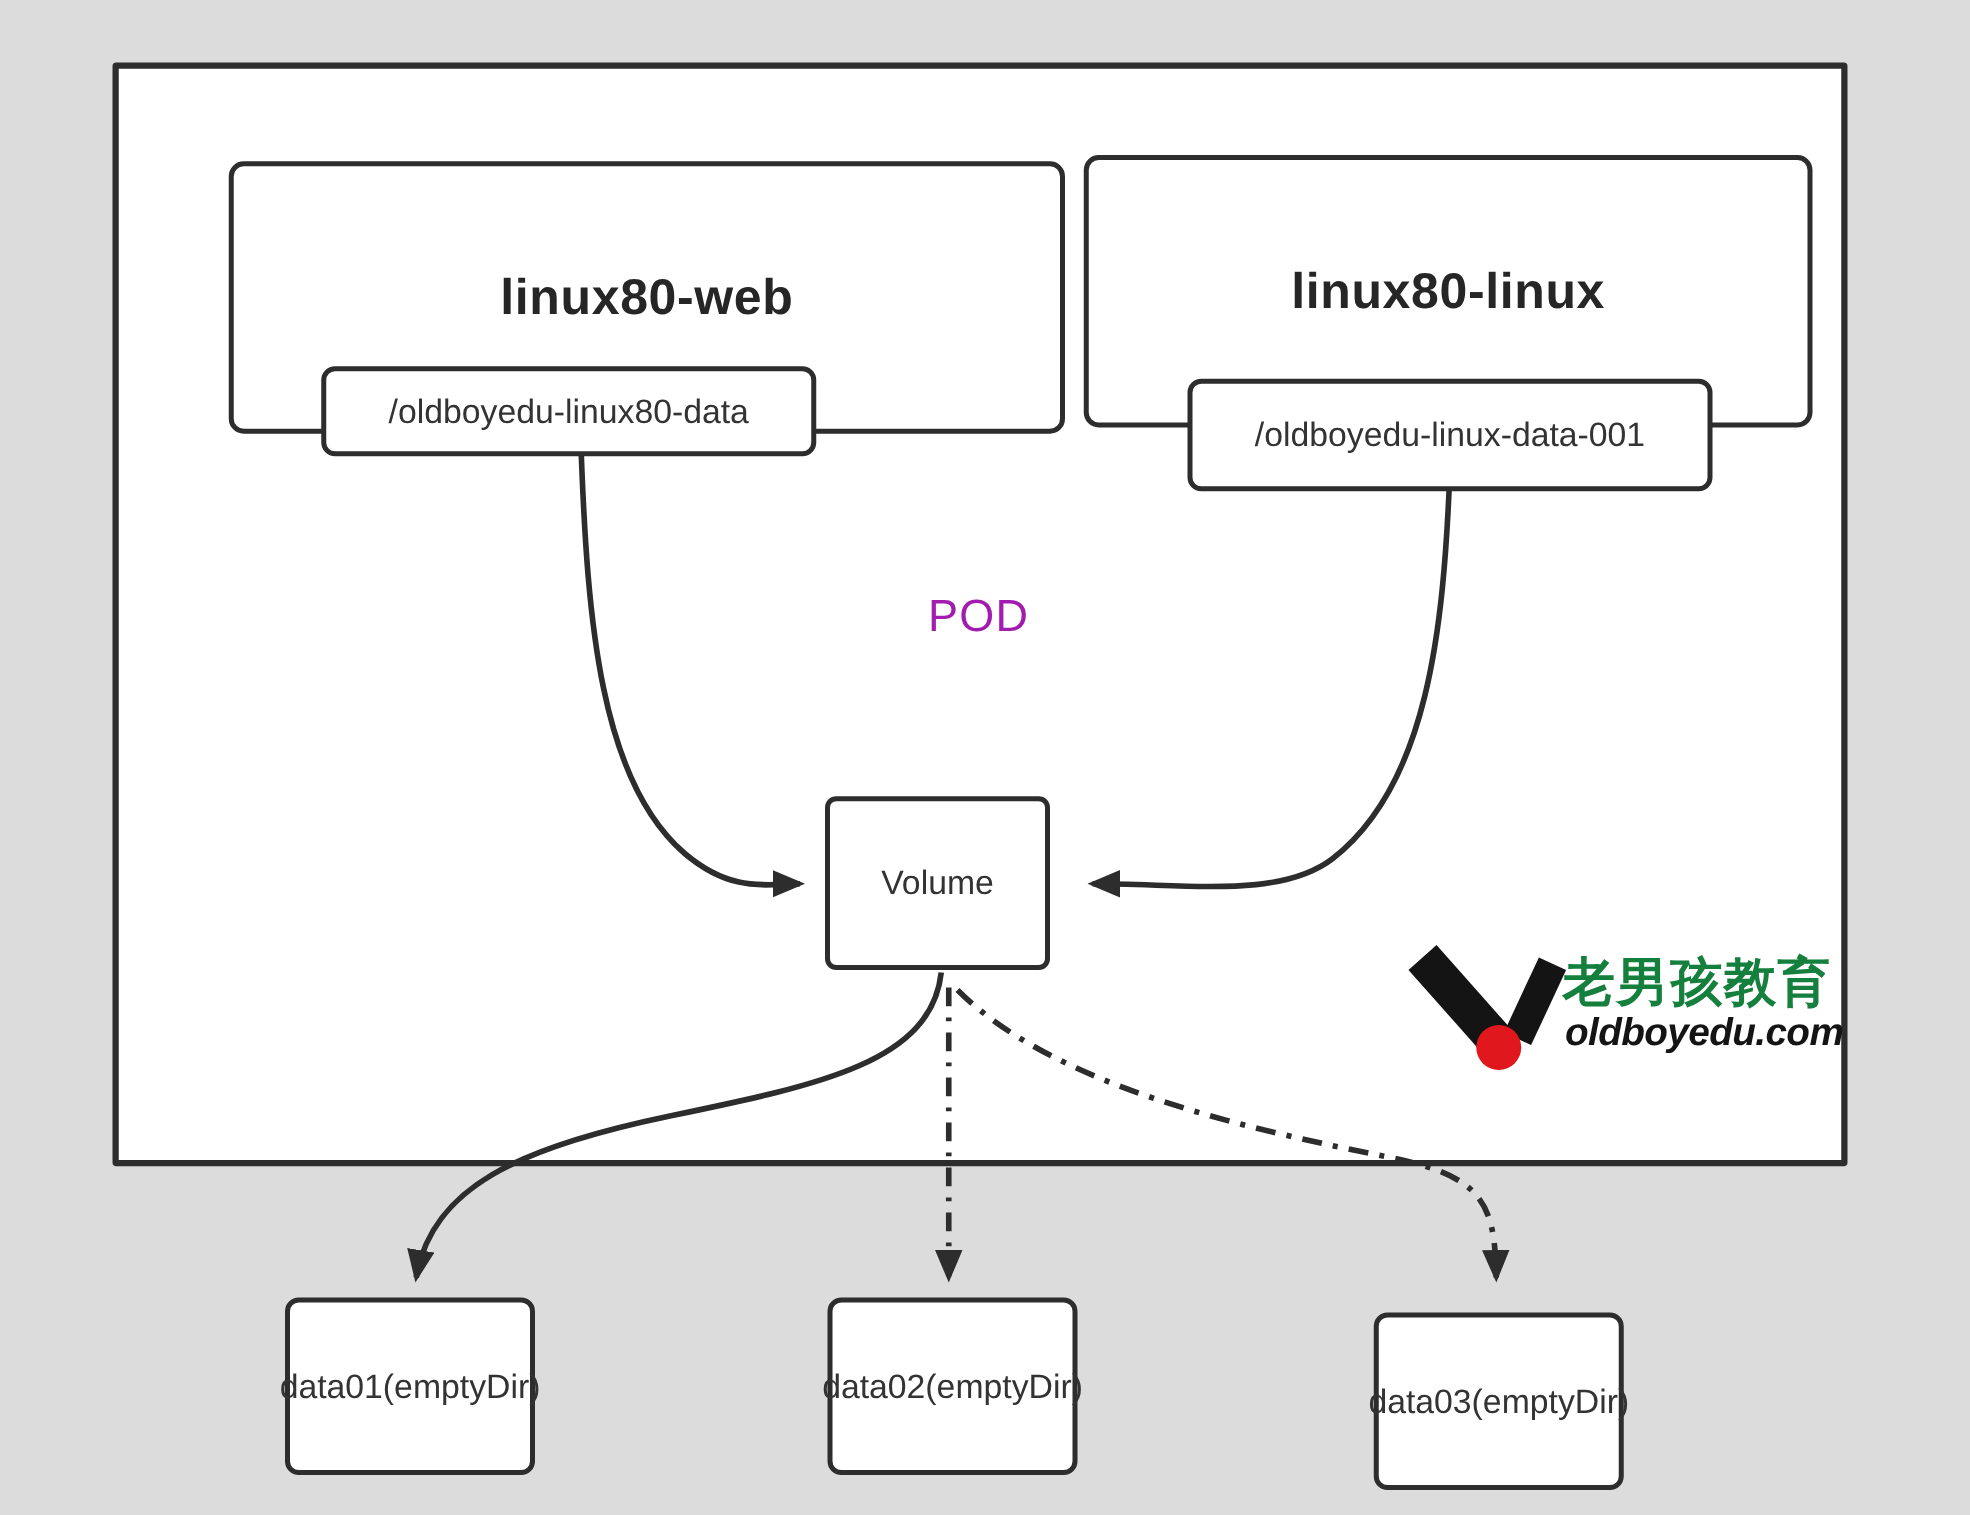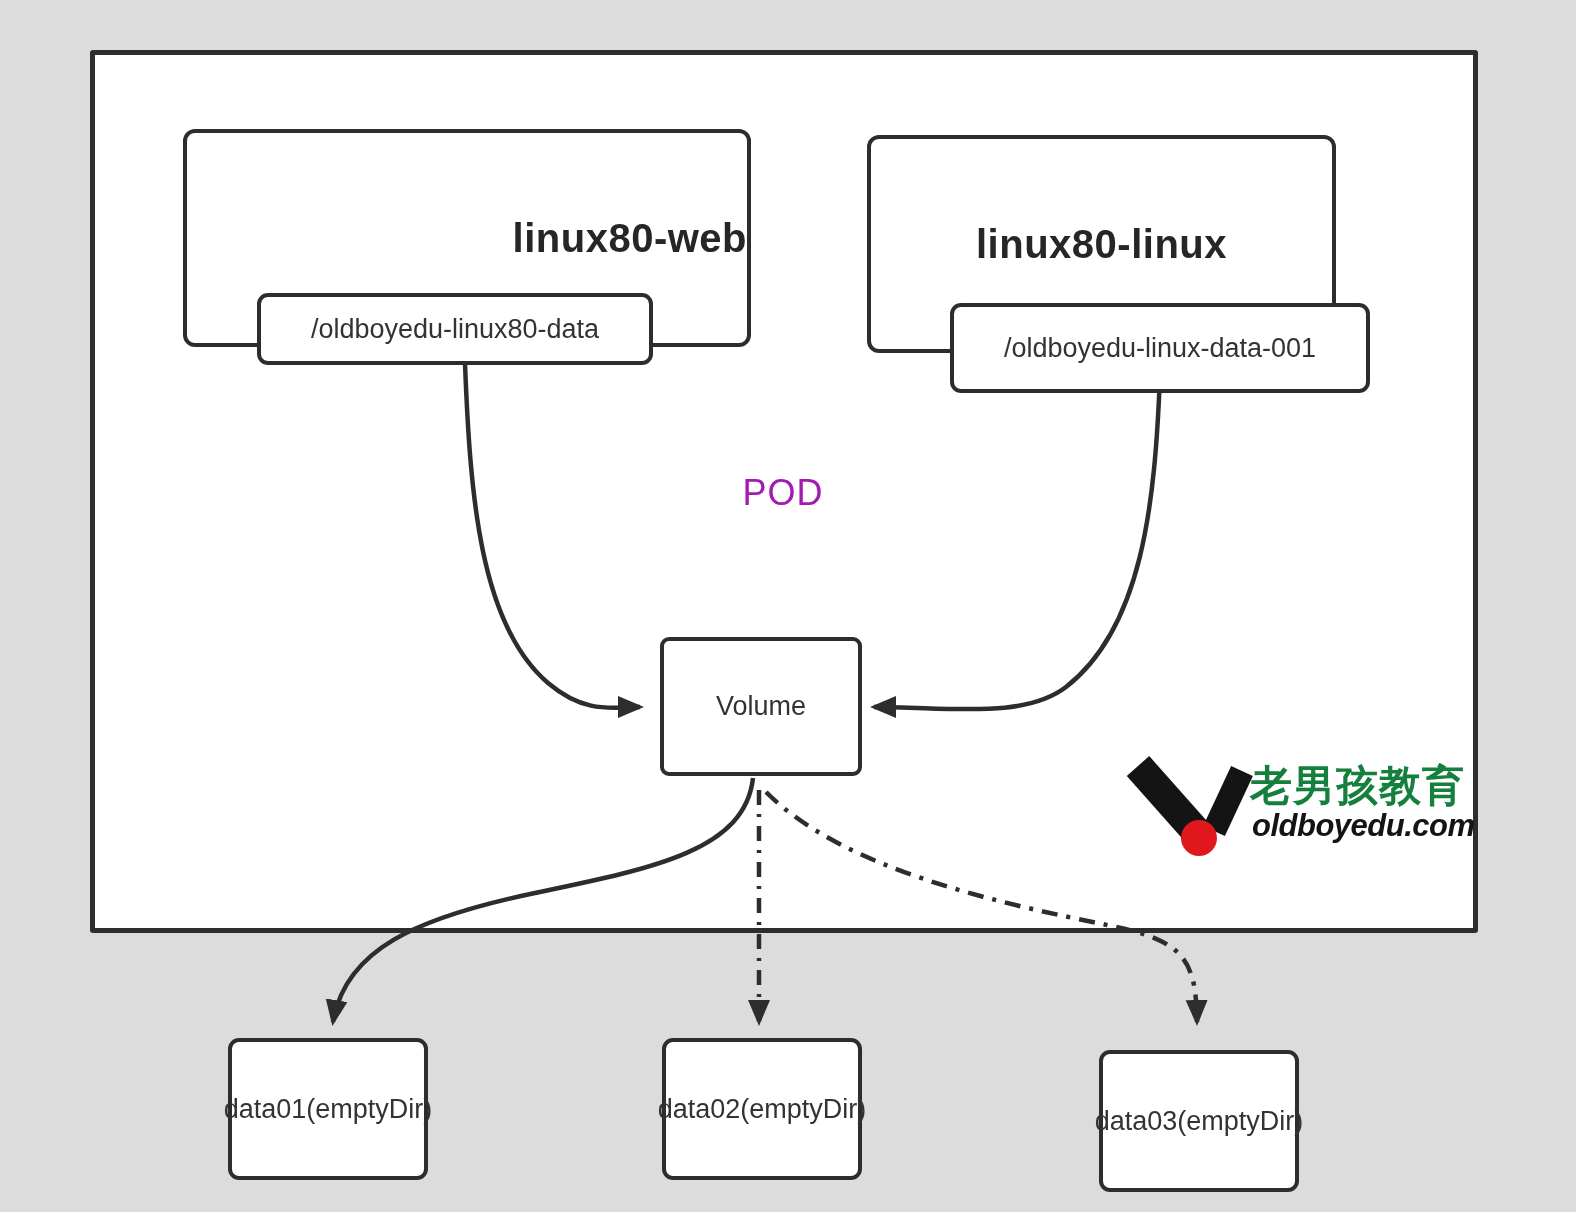--- a/index.html
+++ b/index.html
@@ -29,21 +29,21 @@
   .mount-box{
     z-index:4;border-radius:11px;
     font-size:27px;color:#333;
   }
   .pod-label{
     left:721px;top:476px;width:124px;height:34px;z-index:2;
     display:flex;align-items:center;justify-content:center;
     font-size:36px;color:#a21caf;letter-spacing:1px;
   }
   .volume-box{
-    left:660px;top:637px;width:202px;height:139px;z-index:4;
+    left:660px;top:637px;width:180px;height:139px;z-index:4;
     border-radius:9px;font-size:27px;color:#333;
   }
   .data-box{
     width:200px;height:142px;z-index:4;border-radius:11px;
     flex-direction:row;font-size:27px;color:#333;line-height:36px;
   }
   #edges{left:0;top:0;z-index:3;pointer-events:none;}
   
   #logo-icon{left:1110px;top:748px;width:150px;height:112px;z-index:2;pointer-events:none;}
   .brand-cn{
@@ -56,28 +56,28 @@
     font-size:31px;font-weight:700;font-style:italic;color:#141414;
     white-space:nowrap;letter-spacing:-0.5px;
   }
 </style>
 </head>
 <body>
 
 <div class="abs pod-box"></div>
 <div class="abs pod-label">POD</div>
 
-<div class="abs node container-box" style="left:183px;top:129px;width:568px;height:218px;justify-content:flex-end;">
+<div class="abs node container-box" style="left:183px;top:129px;width:669px;height:218px;">
   <span class="container-title">linux80-web</span>
 </div>
 <div class="abs node mount-box" style="left:257px;top:293px;width:396px;height:72px;">
   <span>/oldboyedu-linux80-data</span>
 </div>
 
-<div class="abs node container-box" style="left:867px;top:135px;width:469px;height:218px;">
+<div class="abs node container-box" style="left:867px;top:124px;width:583px;height:218px;">
   <span class="container-title">linux80-linux</span>
 </div>
 <div class="abs node mount-box" style="left:950px;top:303px;width:420px;height:90px;">
   <span>/oldboyedu-linux-data-001</span>
 </div>
 
 <div class="abs node volume-box">
   <span>Volume</span>
 </div>
 

